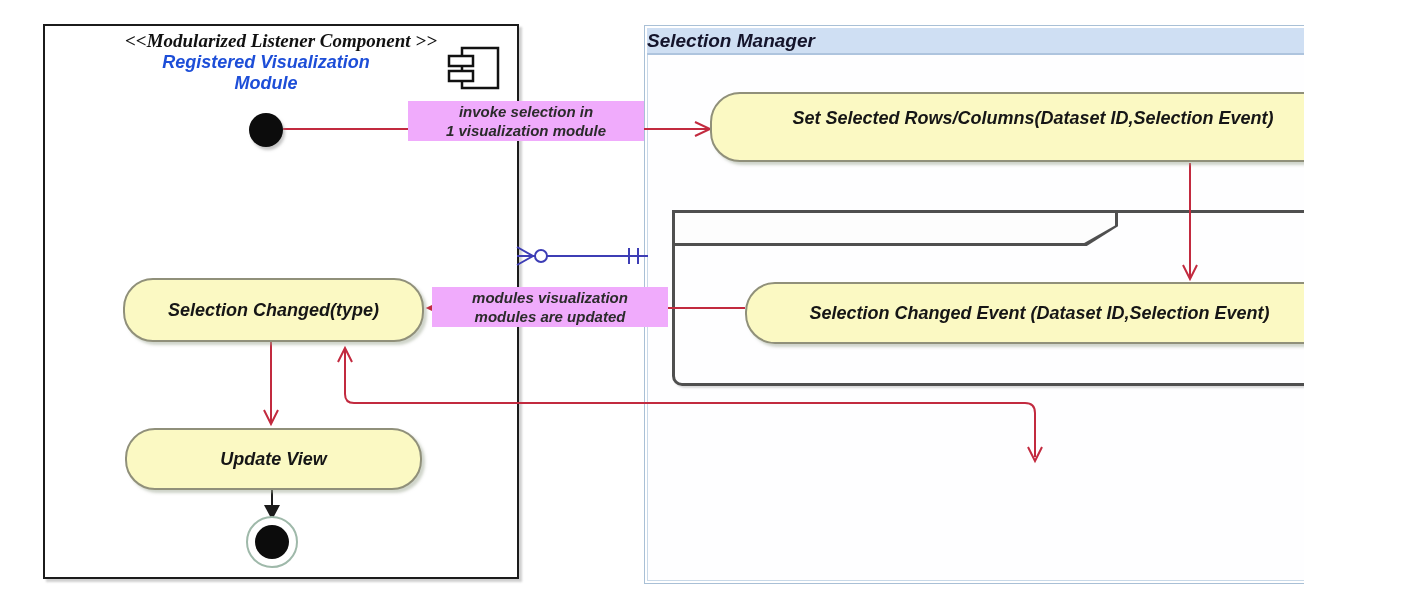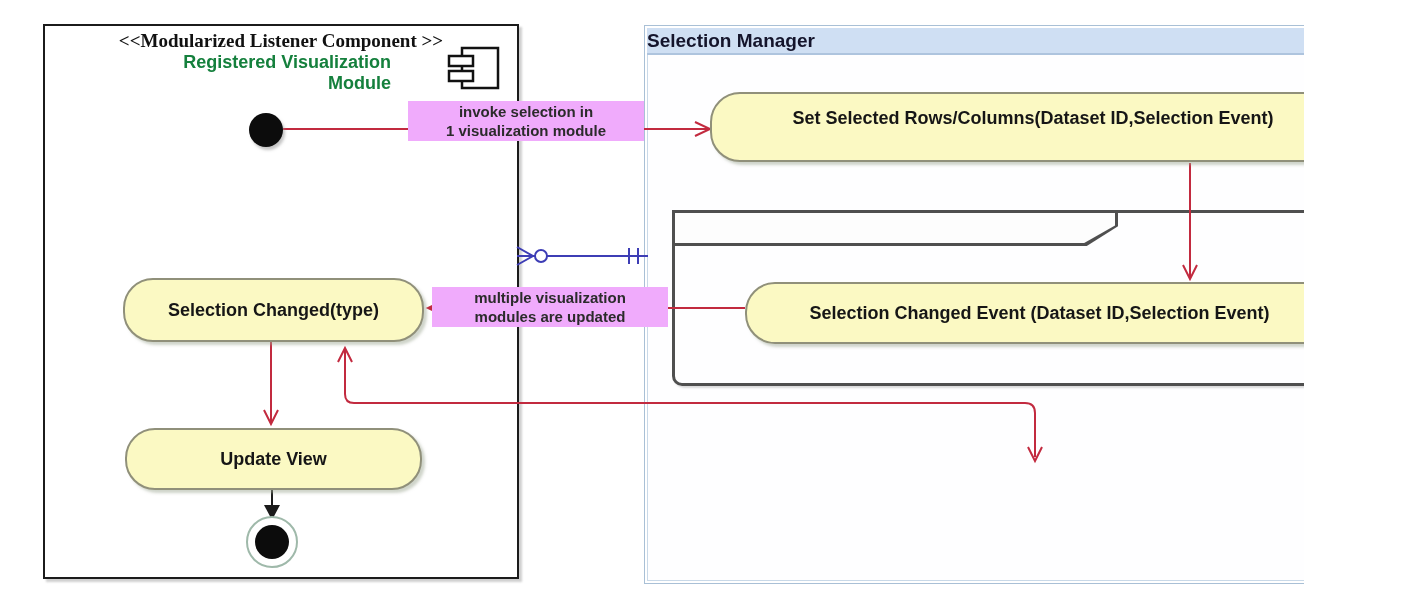--- a/index.html
+++ b/index.html
@@ -1,32 +1,33 @@
 <!DOCTYPE html>
 <html><head>
 <meta charset="utf-8">
 <style>
   html,body{margin:0;padding:0;background:#ffffff;}
   .canvas{
     position:relative;width:1304px;height:608px;background:#ffffff;overflow:hidden;
     font-family:"Liberation Sans", sans-serif;
+    font-style:italic;
   }
   
   .module-box{
     position:absolute;left:43px;top:24px;width:472px;height:551px;
     background:#ffffff;border:2px solid #1b1b1b;
     box-shadow:3px 3px 2px rgba(120,120,120,.35);
   }
   .partition-stereotype{
     position:absolute;left:0;top:4px;width:100%;text-align:center;
     font-family:"Liberation Serif", serif;font-weight:bold;font-size:19px;color:#111;
   }
   .partition-title{
-    position:absolute;left:96px;top:26px;width:250px;text-align:right;
-    font-weight:bold;font-size:18px;line-height:21px;color:#15803d;
+    position:absolute;left:96px;top:26px;width:250px;text-align:center;
+    font-weight:bold;font-size:18px;line-height:21px;color:#1d4ed8;
   }
   .component-icon{position:absolute;left:401px;top:18px;}
   
   .initial-node{
     position:absolute;left:249px;top:113px;width:34px;height:34px;border-radius:50%;
     background:#0c0c0c;box-shadow:2px 3px 3px rgba(150,150,150,.55);
   }
   .final-node{
     position:absolute;left:246px;top:516px;width:48px;height:48px;border-radius:50%;
     border:2px solid #9fb9aa;background:#ffffff;
@@ -180,17 +181,17 @@
   <div class="final-node">
     <div class="final-node-inner"></div>
   </div>
 
   <div class="edge-label label-invoke">
     <span>invoke selection in</span><br>
     <span>1 visualization module</span>
   </div>
 
   <div class="edge-label label-updated">
-    <span>multiple visualization</span><br>
+    <span>modules visualization</span><br>
     <span>modules are updated</span>
   </div>
 
 </div>
 
 </body></html>

